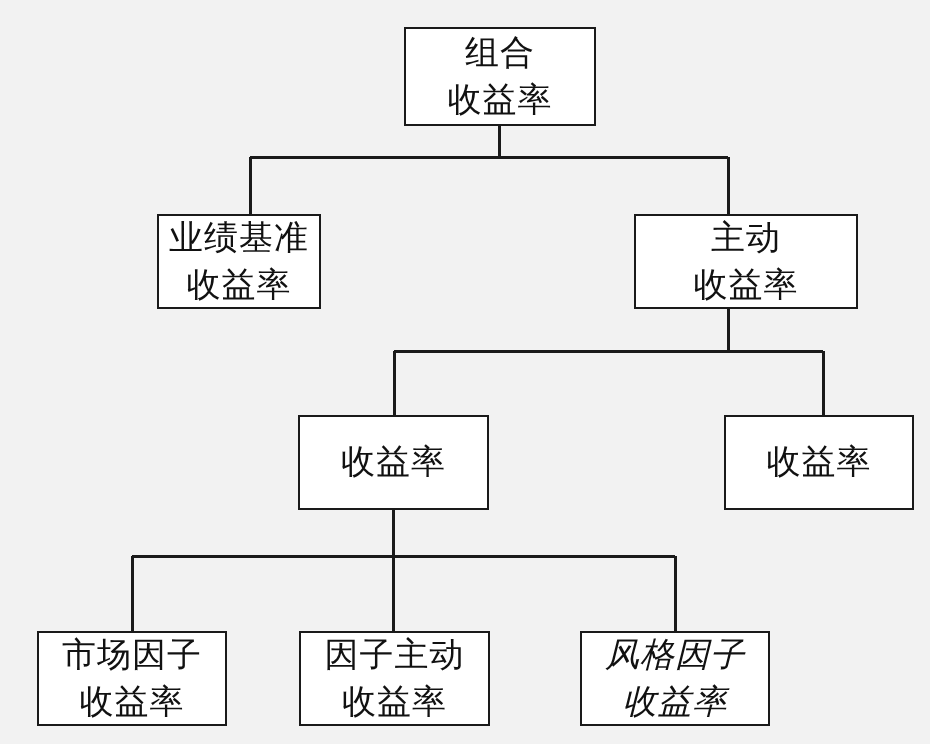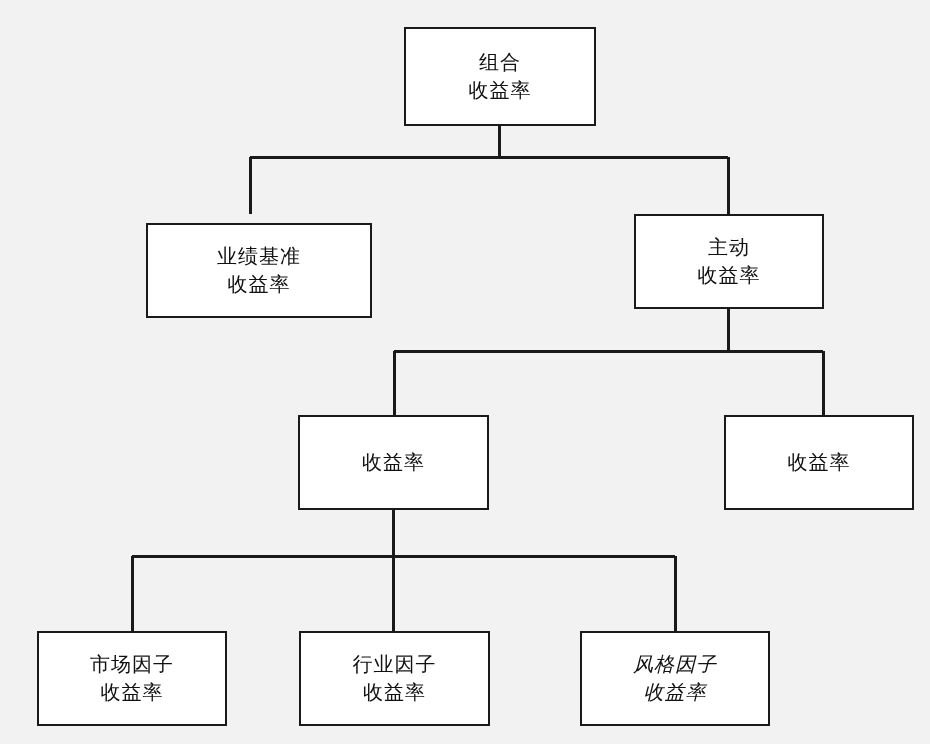--- a/index.html
+++ b/index.html
@@ -33,21 +33,21 @@
     border: 2px solid #1a1a1a;
     box-sizing: border-box;
     display: flex;
     flex-direction: column;
     align-items: center;
     justify-content: center;
     z-index: 2;
   }
   .node .line {
     display: block;
-    font-size: 20px;
+    font-size: 34px;
     line-height: 1.38;
     color: #111111;
     letter-spacing: 1px;
     white-space: nowrap;
     text-align: center;
   }
 </style>
 </head>
 <body>
 
@@ -62,45 +62,45 @@
 
       <path d="M 393 510 L 393 631 M 132 556 L 675 556 M 132 556 L 132 631 M 675 556 L 675 631"></path>
     </g>
   </svg>
 
   <div class="node" style="left:404px; top:27px; width:192px; height:99px;">
     <span class="line">组合</span>
     <span class="line">收益率</span>
   </div>
 
-  <div class="node" style="left:146px; top:214px; width:226px; height:95px;margin-top:9px;">
+  <div class="node" style="left:157px; top:214px; width:164px; height:95px;">
     <span class="line">业绩基准</span>
     <span class="line">收益率</span>
   </div>
 
-  <div class="node" style="left:634px; top:214px; width:190px; height:95px;">
+  <div class="node" style="left:634px; top:214px; width:224px; height:95px;">
     <span class="line">主动</span>
     <span class="line">收益率</span>
   </div>
 
   <div class="node" style="left:298px; top:415px; width:191px; height:95px;">
     <span class="line">收益率</span>
   </div>
 
   <div class="node" style="left:724px; top:415px; width:190px; height:95px;">
     <span class="line">收益率</span>
   </div>
 
   <div class="node" style="left:37px; top:631px; width:190px; height:95px;">
     <span class="line">市场因子</span>
     <span class="line">收益率</span>
   </div>
 
   <div class="node" style="left:299px; top:631px; width:191px; height:95px;">
-    <span class="line">行业因子</span>
+    <span class="line">因子主动</span>
     <span class="line">收益率</span>
   </div>
 
   <div class="node" style="left:580px; top:631px; width:190px; height:95px;font-style:italic;">
     <span class="line">风格因子</span>
     <span class="line">收益率</span>
   </div>
 
 </div>
 

